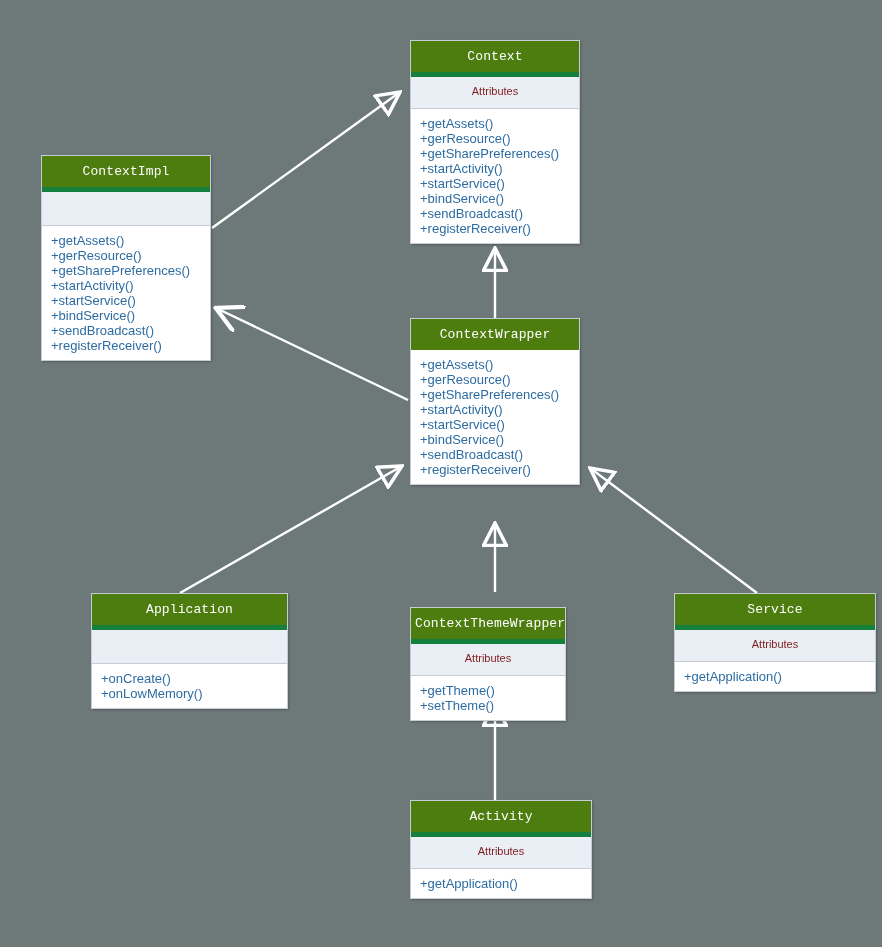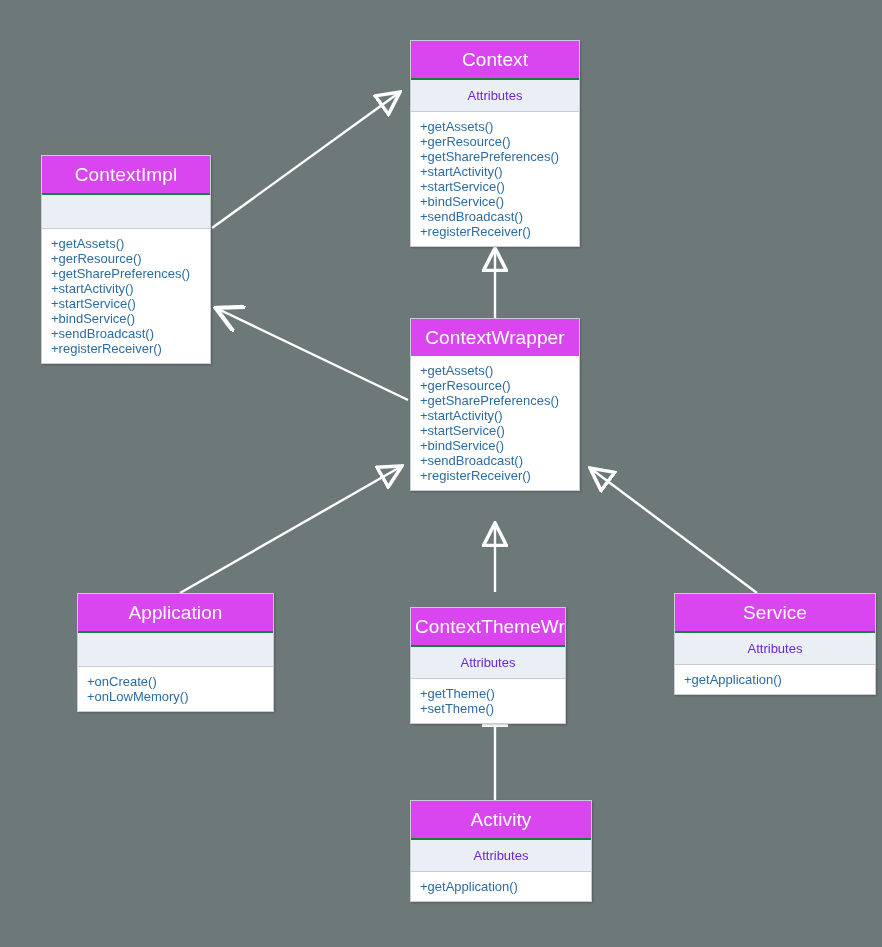--- a/index.html
+++ b/index.html
@@ -28,38 +28,39 @@
   }
   .umlclass {
     position: absolute;
     box-sizing: border-box;
     background: #ffffff;
     border: 1px solid #c8ccd4;
     box-shadow: 1px 1px 2px rgba(0,0,0,0.22);
     z-index: 5;
   }
   .uml-header {
-    background: #d946ef;
+    background: #4d7c0f;
     color: #ffffff;
-    font-size: 19px;
+    font-size: 13px;
     line-height: 1;
     text-align: center;
     padding: 9px 4px 9px 4px;
     letter-spacing: 0.1px;
     white-space: nowrap;
     overflow: hidden;
+    font-family: Liberation Mono, monospace;
   }
   .uml-attrs {
     background: #eaeef5;
-    color: #6d28d9;
-    font-size: 13px;
+    color: #7f1d1d;
+    font-size: 11px;
     line-height: 1;
     text-align: center;
     padding: 9px 4px 9px 4px;
-    border-top: 2px solid #15803d;
+    border-top: 5px solid #15803d;
     border-bottom: 1px solid #c8ccd4;
     min-height: 13px;
     box-sizing: content-box;
     white-space: nowrap;
     overflow: hidden;
   }
   .uml-attrs.empty {
     padding-top: 10px;
     padding-bottom: 10px;
   }
@@ -155,21 +156,21 @@
       <div class="op">+gerResource()</div>
       <div class="op">+getSharePreferences()</div>
       <div class="op">+startActivity()</div>
       <div class="op">+startService()</div>
       <div class="op">+bindService()</div>
       <div class="op">+sendBroadcast()</div>
       <div class="op">+registerReceiver()</div>
     </div>
   </div>
 
-  <div class="umlclass" style="left:77px; top:593px; width:197px;">
+  <div class="umlclass" style="left:91px; top:593px; width:197px;">
     <div class="uml-header">Application</div>
     <div class="uml-attrs empty"></div>
     <div class="uml-ops">
       <div class="op">+onCreate()</div>
       <div class="op">+onLowMemory()</div>
     </div>
   </div>
 
   <div class="umlclass" style="left:410px; top:607px; width:156px;">
     <div class="uml-header">ContextThemeWrapper</div>

